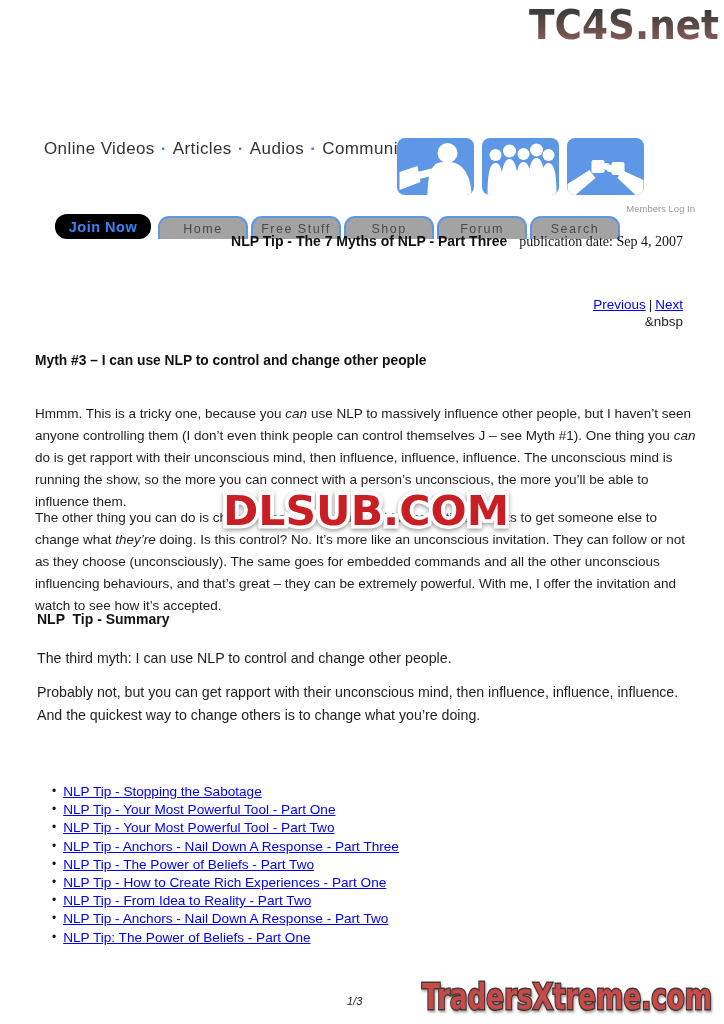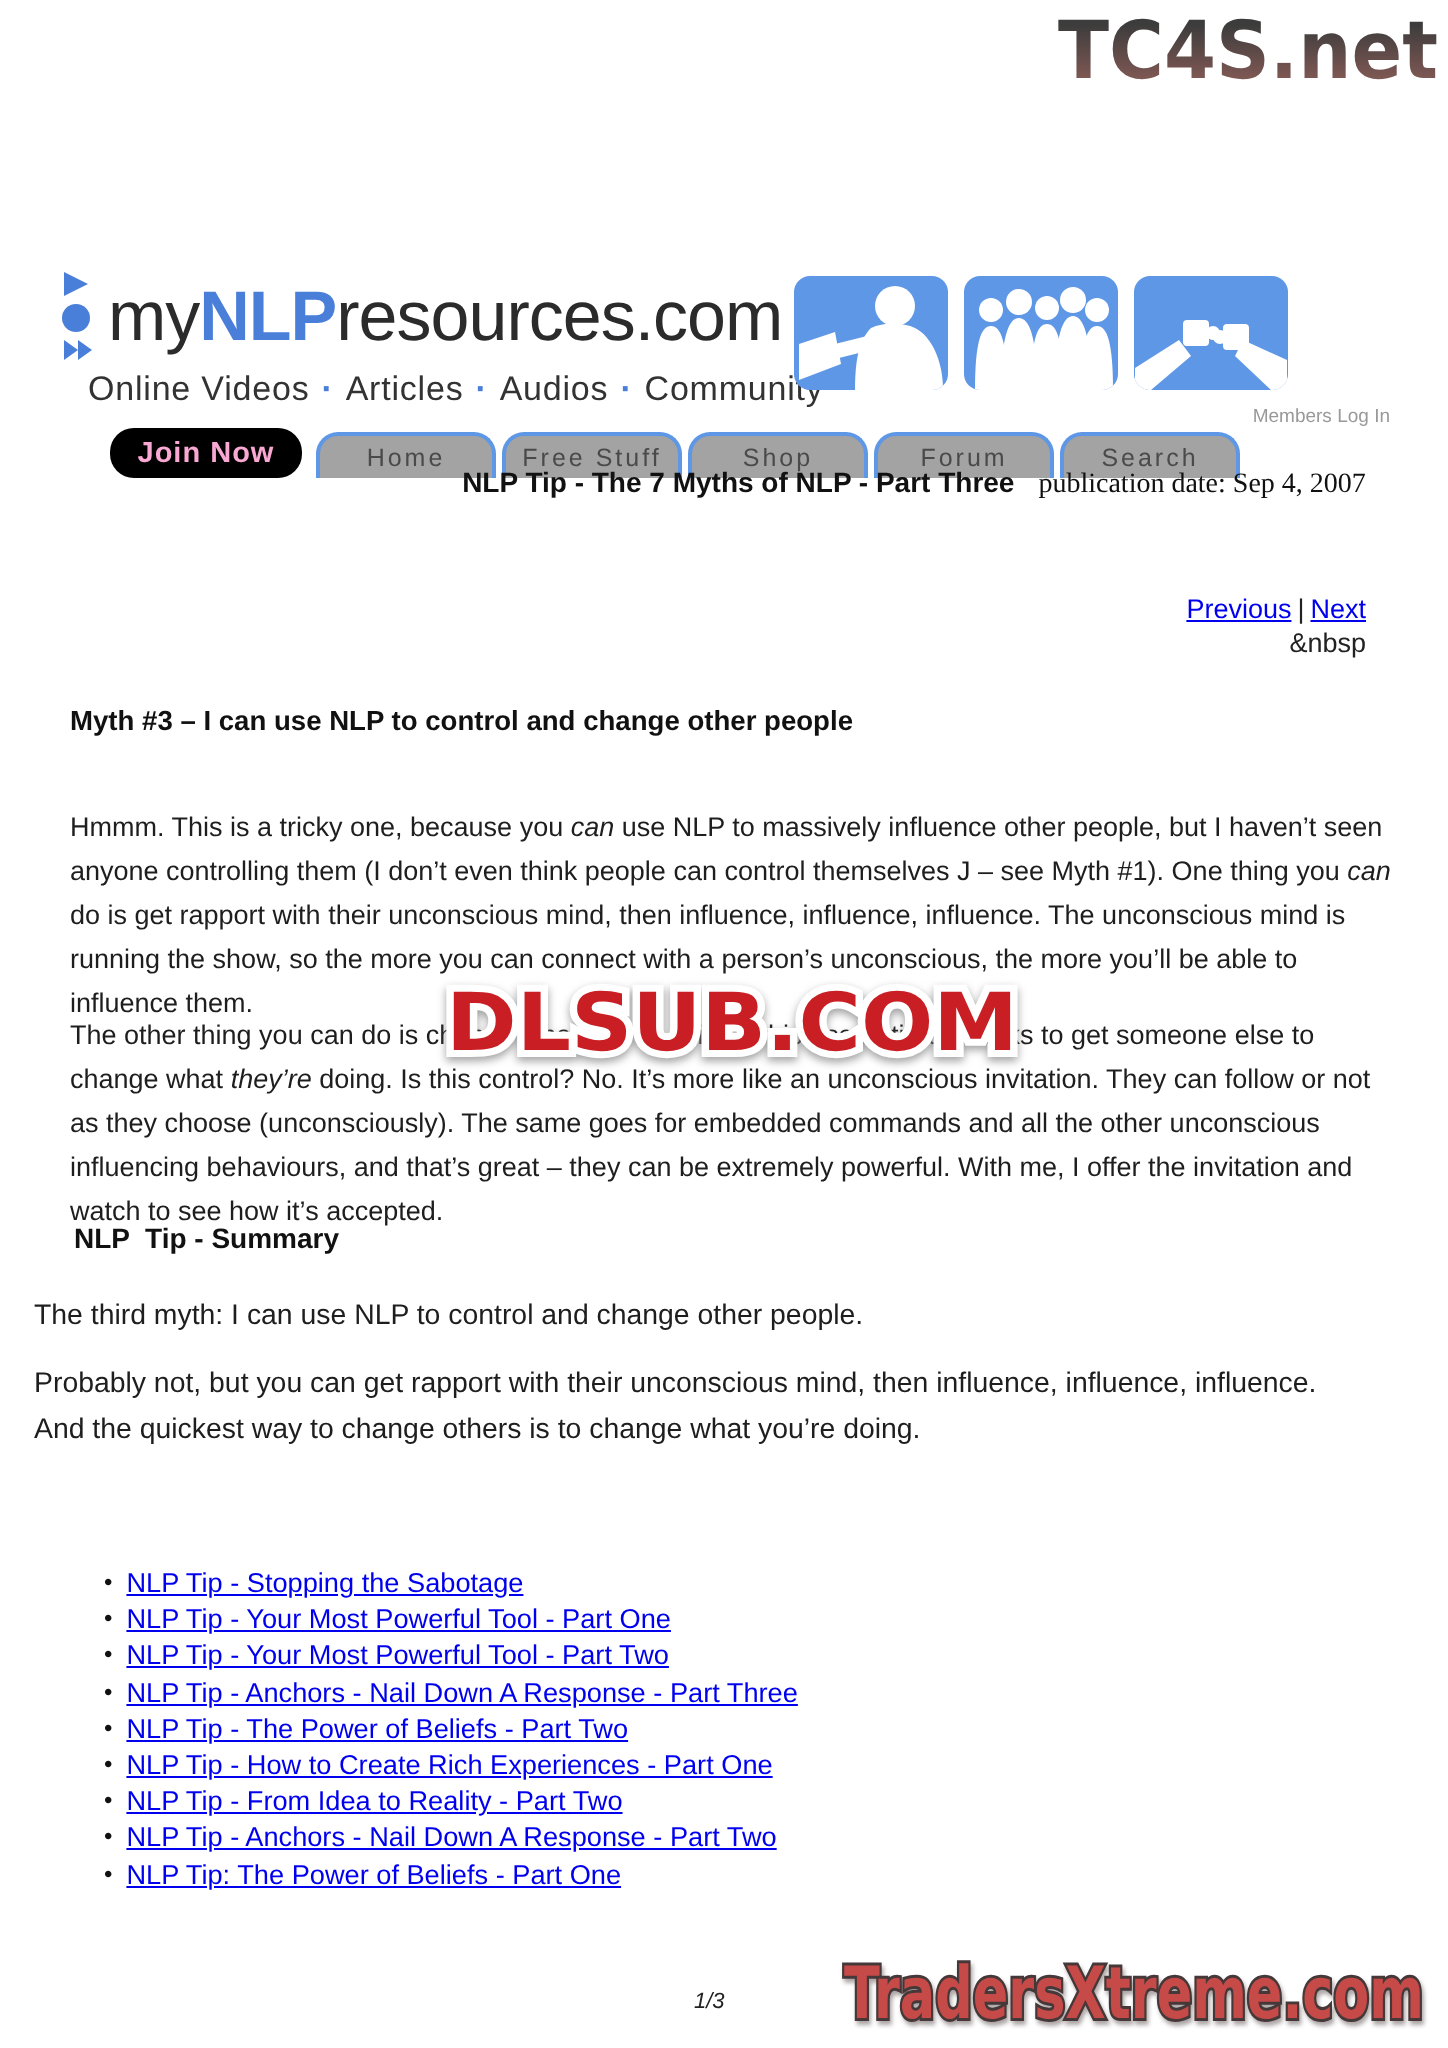--- a/index.html
+++ b/index.html
@@ -17,21 +17,21 @@
   .wordmark .nlp { color:#4a7fd9; font-weight:bold; }
   .tagline { margin-top:3px; font-size:17px; color:#333; letter-spacing:0.4px; padding-left:14px; }
   .tagline .sep { color:#4a7fd9; font-weight:bold; padding:0 6px; }
 
   .header-images { position:absolute; top:138px; left:397px; display:flex; gap:8px; }
   .himg { width:77px; height:57px; background:#5e97e6; border-radius:8px; overflow:hidden; cursor:pointer; }
   .members-login { position:absolute; top:203px; right:29px; font-size:9.5px; color:#999; cursor:pointer; }
 
   
   .nav-row { position:absolute; top:214px; left:55px; display:flex; align-items:flex-end; }
-  .join-btn { width:96px; height:25px; background:#000; color:#f9a8d4; font-weight:bold; font-size:14.5px;
+  .join-btn { width:96px; height:25px; background:#000; color:#3b82f6; font-weight:bold; font-size:14.5px;
               letter-spacing:0.5px; border-radius:12px; display:flex; align-items:center; justify-content:center;
               cursor:pointer; margin-right:4px; }
   .tab { width:90px; height:23px; border:2px solid #5e97e6; border-bottom:none; border-radius:11px 11px 0 0;
          background:#a3a3a3; color:#4a4a4a; font-size:12.5px; letter-spacing:1.5px; display:flex; align-items:center;
          justify-content:center; margin-left:3px; cursor:pointer; }
 
   .title-line { position:absolute; top:233px; left:190px; right:0; text-align:center; font-size:14px; color:#111; }
   .title-line .doc-title { font-weight:bold; }
   .title-line .pub-date { margin-left:12px; font-weight:normal;font-family:Liberation Serif, serif; }
 
@@ -41,21 +41,21 @@
 
   .myth-heading { position:absolute; top:353px; left:35px; font-size:13.8px; font-weight:bold; color:#111; }
 
   .para { position:absolute; left:35px; width:664px; font-size:13.5px; line-height:22px; color:#1e1e1e; }
   #para1 { top:403px; }
   #para2 { top:507px; }
 
   .dlsub-wrap { position:absolute; top:483px; left:214px; width:304px; height:54px; pointer-events:none; }
 
   .summary-heading { position:absolute; top:611px; left:37px; font-size:14px; font-weight:bold; color:#111; white-space:pre-wrap; }
-  .summary-p { position:absolute; left:17px; width:660px; font-size:14.2px; line-height:23px; color:#1e1e1e; }
+  .summary-p { position:absolute; left:37px; width:660px; font-size:14.2px; line-height:23px; color:#1e1e1e; }
   #summary-p1 { top:647px; }
   #summary-p2 { top:681px; }
 
   .related { position:absolute; top:783px; left:52px; list-style:none; }
   .related li { font-size:13.6px; line-height:17.2px; color:#111; }
   .related li::before { content:"•"; margin-right:7px; font-size:12px; position:relative; top:-1px; }
   .related a { color:#0000ee; text-decoration:underline; cursor:pointer; }
 
   .page-indicator { position:absolute; top:995px; left:347px; font-size:11px; font-style:italic; color:#222; }
   .traders-wrap { position:absolute; top:974px; right:6px; width:302px; height:46px; }
@@ -71,31 +71,20 @@
         <linearGradient id="tc4s-grad" x1="0" y1="0" x2="0" y2="1">
           <stop offset="0.2" stop-color="#3c3c3c"></stop>
           <stop offset="1" stop-color="#96625c"></stop>
         </linearGradient>
       </defs>
       <text x="98" y="39" text-anchor="middle" font-family="'DejaVu Sans', sans-serif" font-weight="bold" font-size="40" fill="url(#tc4s-grad)" textLength="190" lengthAdjust="spacingAndGlyphs">TC4S.net</text>
     </svg>
   </div>
 
   <div class="logo-block">
-    <div class="logo-row">
-      <svg class="logo-icon" width="18" height="46" viewBox="0 0 18 46">
-        <g fill="#4a7fd9">
-          <polygon points="2,0 14,6 2,12"></polygon>
-          <circle cx="8" cy="23" r="7"></circle>
-          <polygon points="2,34 9,39 2,44"></polygon>
-          <polygon points="9,34 16,39 9,44"></polygon>
-        </g>
-      </svg>
-      <div class="wordmark"><span>my</span><span class="nlp">NLP</span><span>resources.com</span></div>
-    </div>
     <div class="tagline"><span>Online Videos</span><span class="sep">·</span><span>Articles</span><span class="sep">·</span><span>Audios</span><span class="sep">·</span><span>Community</span></div>
   </div>
 
   <div class="header-images">
     <div class="himg">
       <svg width="77" height="57" viewBox="0 0 76 57" fill="#fff">
         <path d="M2 34 L20 28 L23 44 L2 52 Z"></path>
         <circle cx="50" cy="15" r="10"></circle>
         <path d="M38 26 C32 32 30 42 30 57 L74 57 C74 42 68 30 60 26 C54 23 44 23 38 26 Z"></path>
         <path d="M40 29 L20 34 L22 41 L42 36 Z"></path>

